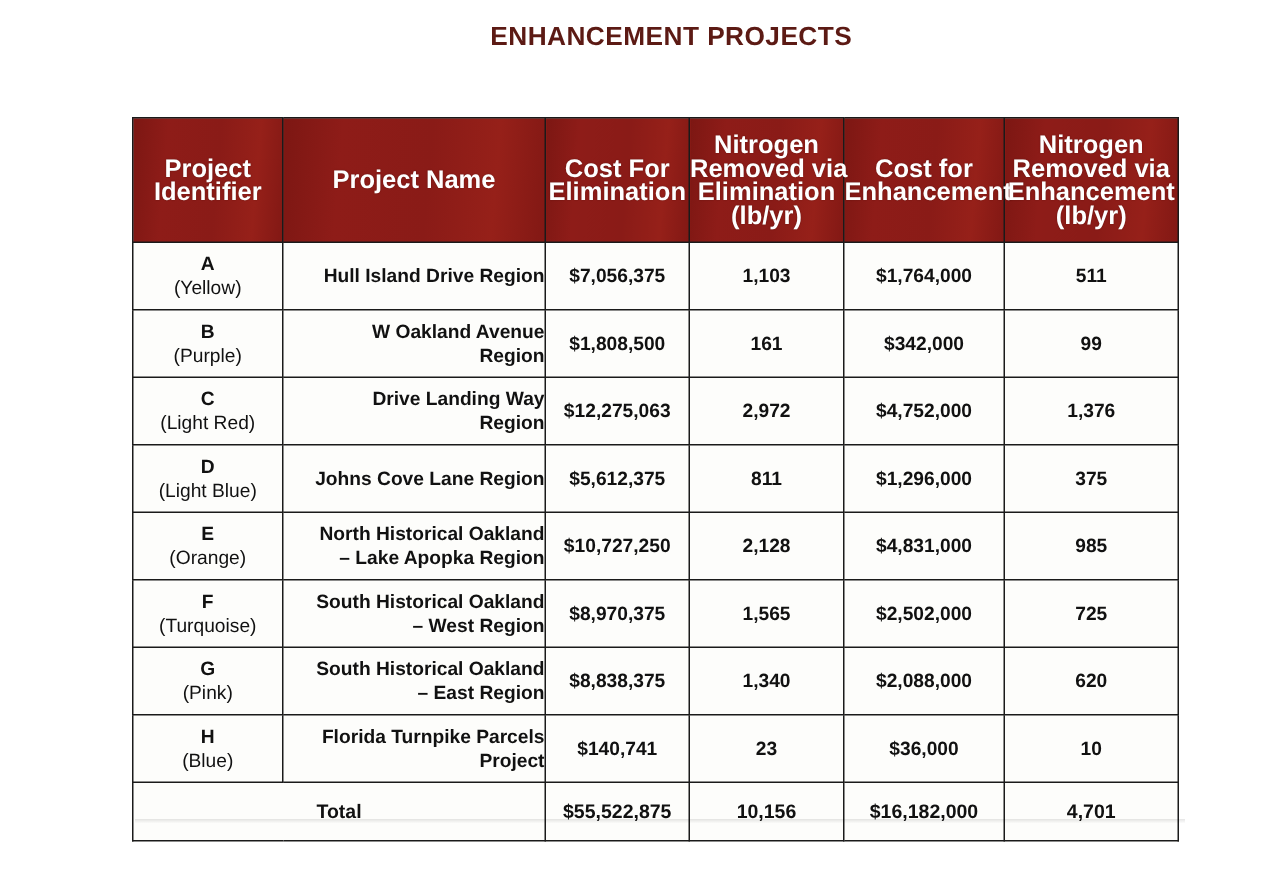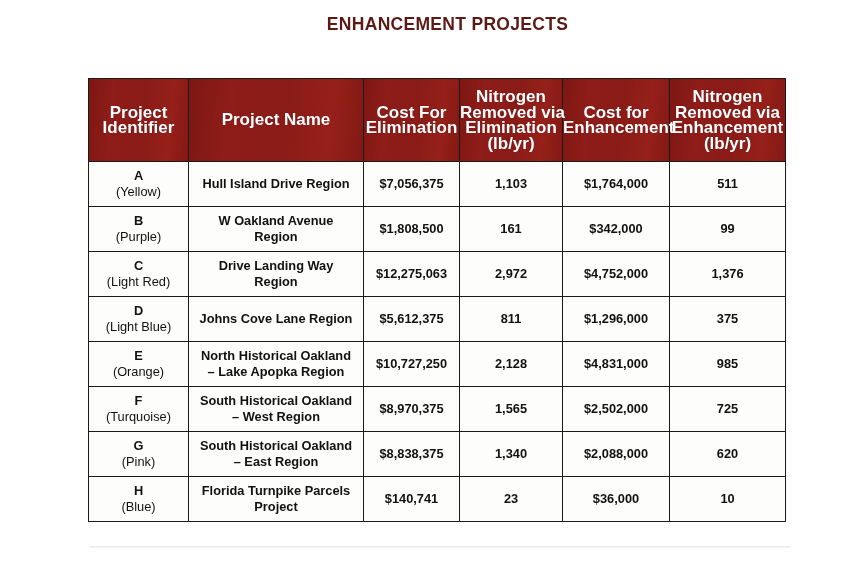--- a/index.html
+++ b/index.html
@@ -84,20 +84,21 @@
     padding: 2px 4px;
   }
   tbody td.cell-id {
     font-weight: bold;
     font-size: 12.8px;
   }
   tbody td.cell-id .id-letter { display: block; font-weight: bold; }
   tbody td.cell-id .id-color  { display: block; font-weight: normal; }
   tbody td.cell-name {
     font-weight: bold;
+    text-align: right;
   }
   tbody td.cell-name .nm-line { display: block; }
   tbody td.cell-num {
     font-weight: bold;
   }
   tbody tr.total-row td {
     font-weight: bold;
     height: 38px;
     font-size: 13px;
   }
@@ -267,17 +268,24 @@
           </td>
           <td class="cell-name">
             <span class="nm-line">Florida Turnpike Parcels</span>
             <span class="nm-line">Project</span>
           </td>
           <td class="cell-num">$140,741</td>
           <td class="cell-num">23</td>
           <td class="cell-num">$36,000</td>
           <td class="cell-num">10</td>
         </tr>
+        <tr class="total-row">
+          <td class="total-label" colspan="2">Total</td>
+          <td>$55,522,875</td>
+          <td>10,156</td>
+          <td>$16,182,000</td>
+          <td>4,701</td>
+        </tr>
       </tbody>
   </table>
 </div>
 
 <div class="scan-shadow"></div>
 
 </body></html>

